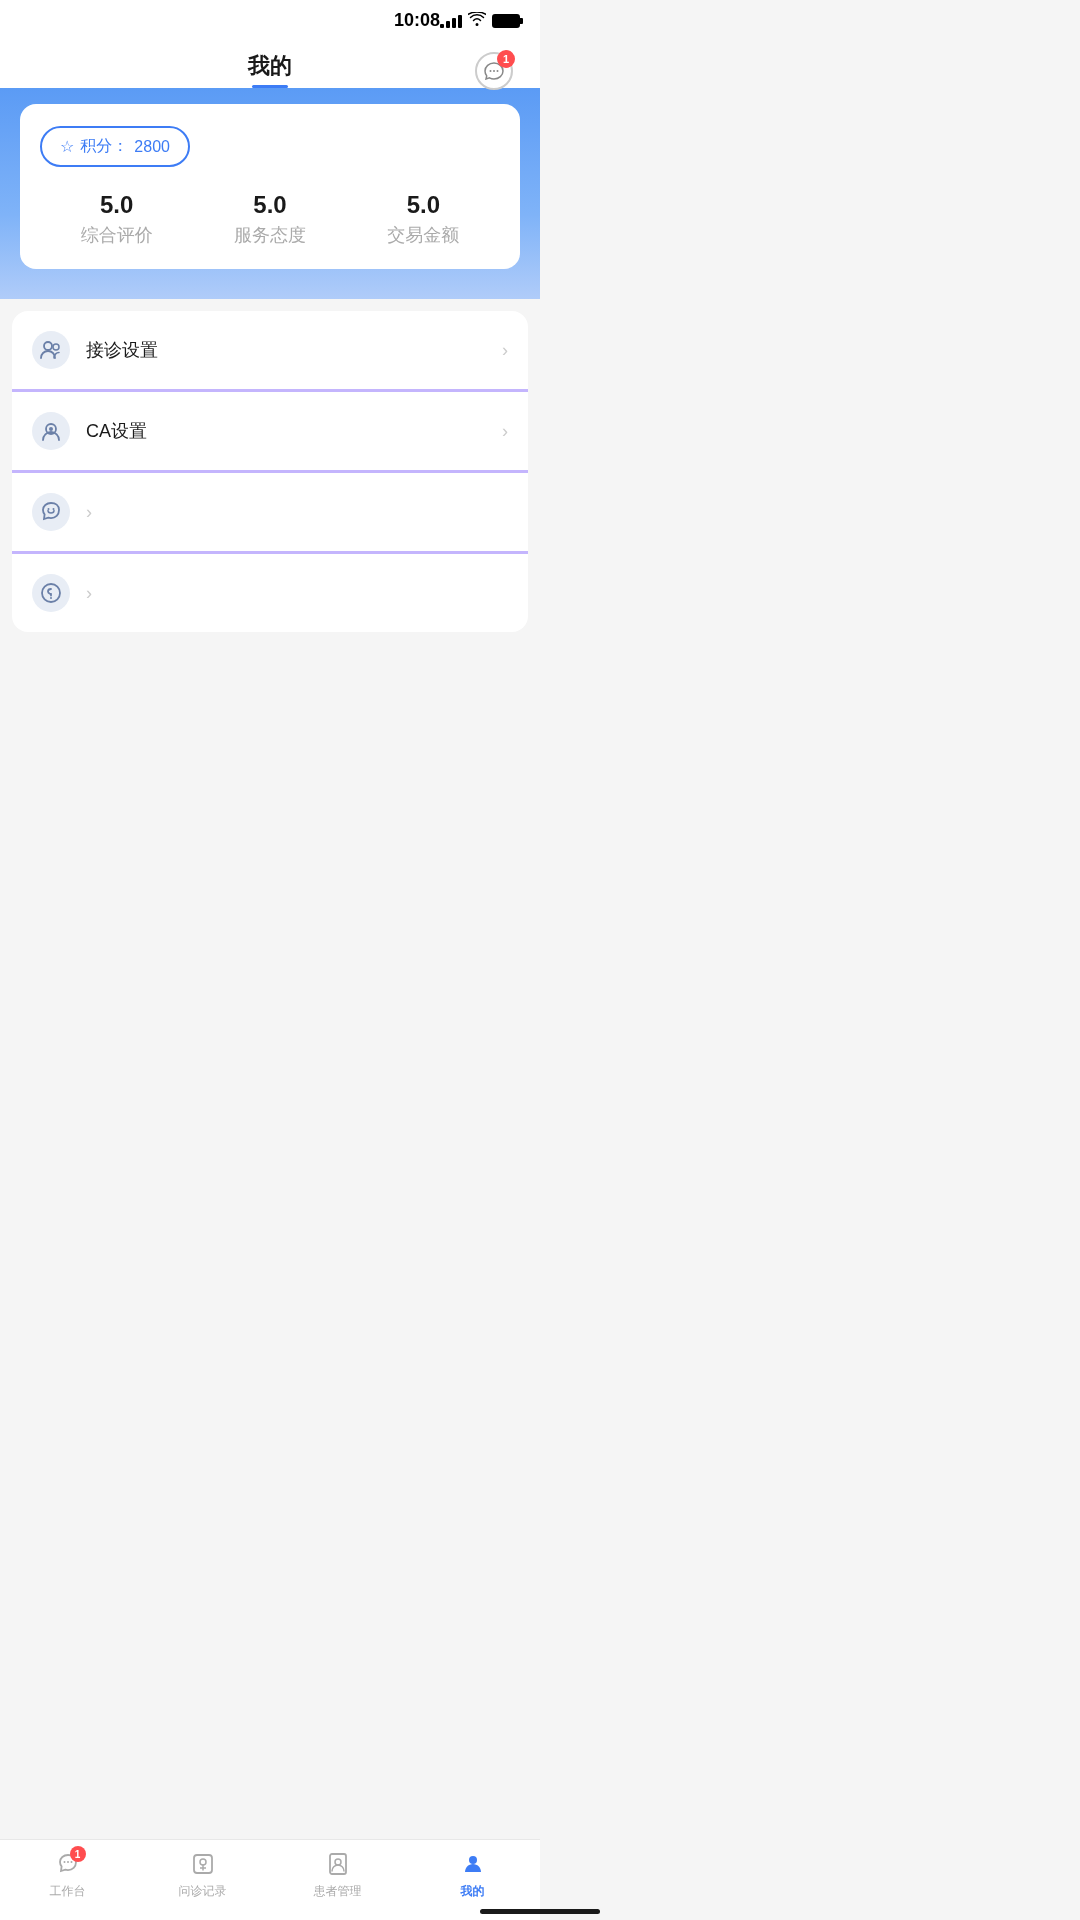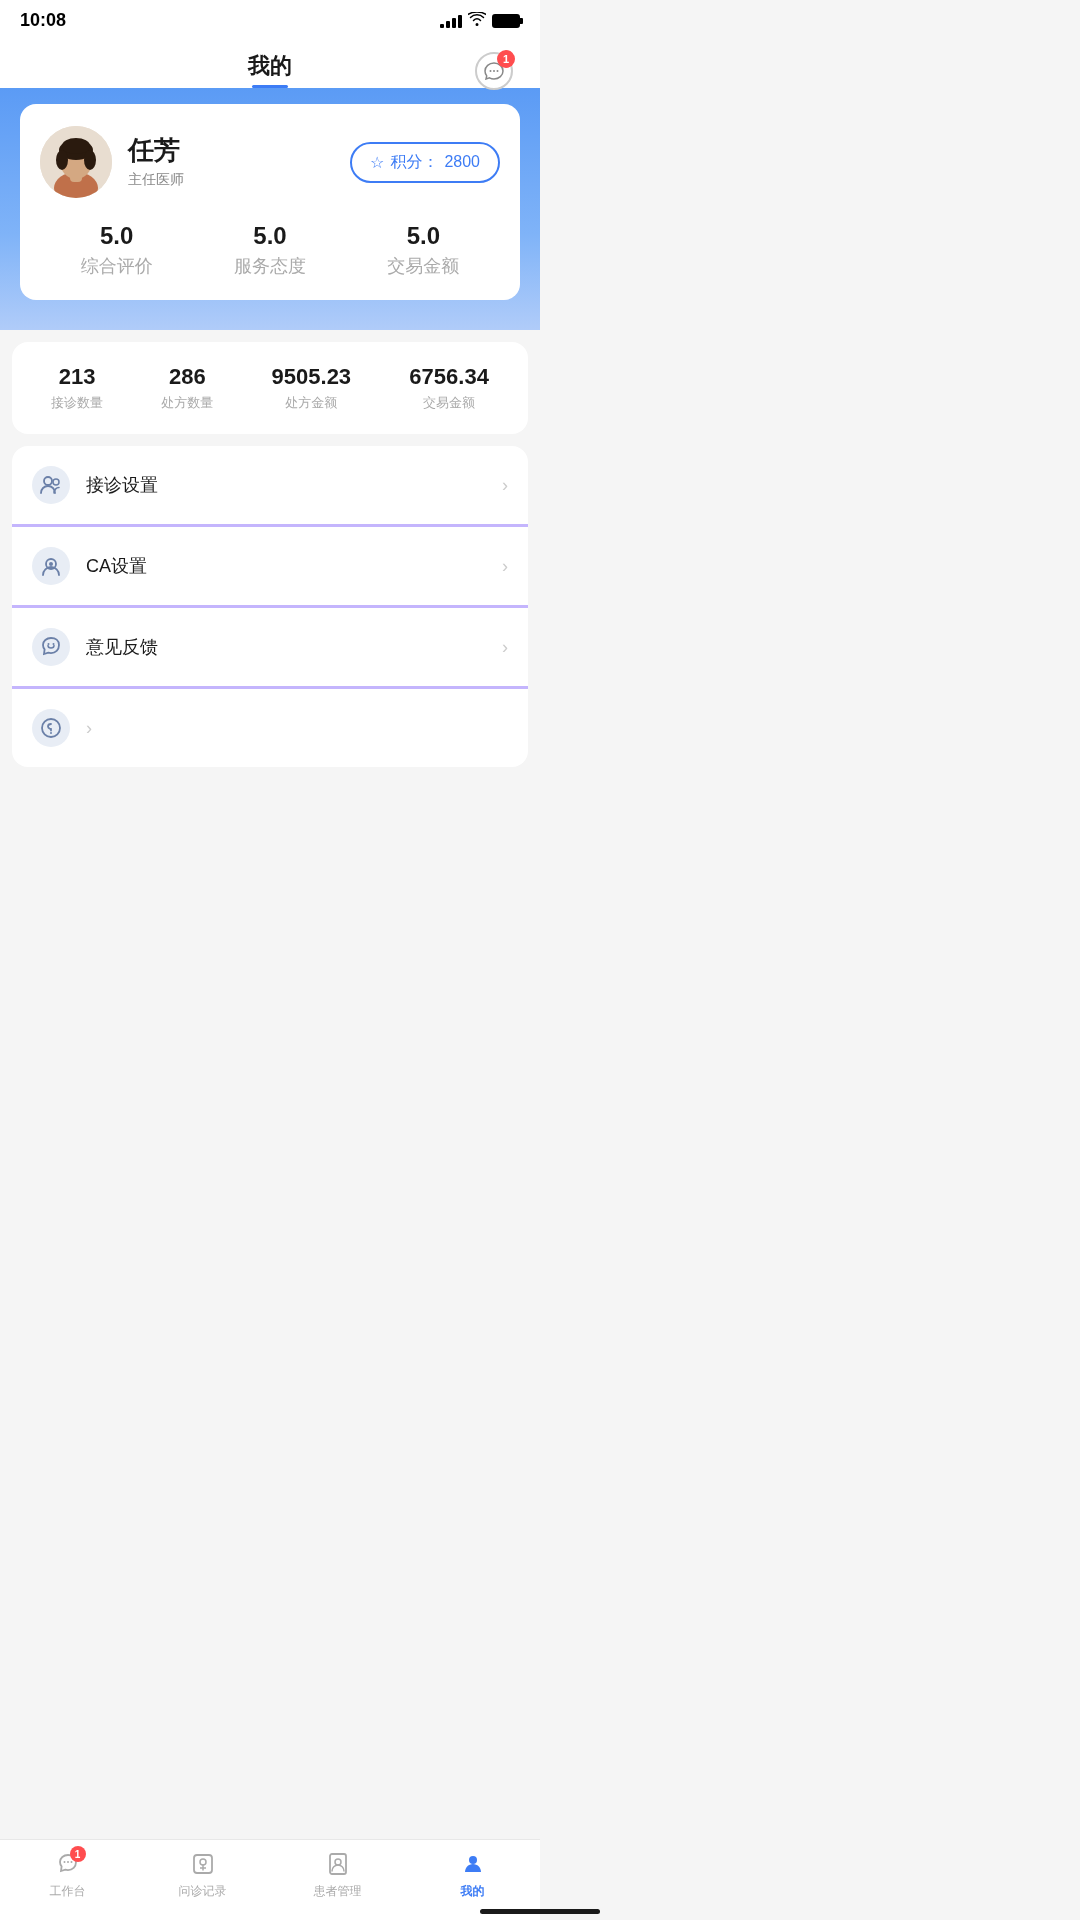--- a/index.html
+++ b/index.html
@@ -9,21 +9,21 @@
       min-height: 960px;
       background: #f5f5f5;
       font-family: -apple-system, "PingFang SC", "Helvetica Neue", sans-serif;
       position: relative;
       overflow-x: hidden;
     }
 
     
     .status-bar {
       display: flex;
-      justify-content: space-between;
+      justify-content: flex-end;
       align-items: center;
       padding: 10px 20px 6px;
       background: #fff;
     }
     .status-time {
       font-size: 18px;
       font-weight: 600;
       color: #000;
     }
     .status-icons {
@@ -382,43 +382,20 @@
     </div>
   </div>
 </div>
 
 <div class="content-scroll">
 
   <div class="blue-bg">
 
     <div class="profile-card">
       <div class="profile-top">
-        <div class="profile-info">
-
-          <div class="avatar">
-            <svg class="avatar-svg" viewBox="0 0 72 72" xmlns="http://www.w3.org/2000/svg">
-              <rect width="72" height="72" fill="#e8ddd0"></rect>
-
-              <ellipse cx="36" cy="62" rx="22" ry="16" fill="#c0704a"></ellipse>
-
-              <rect x="30" y="46" width="12" height="10" rx="4" fill="#d4a882"></rect>
-
-              <ellipse cx="36" cy="36" rx="16" ry="17" fill="#d4a882"></ellipse>
-
-              <ellipse cx="36" cy="24" rx="17" ry="10" fill="#2a1a0e"></ellipse>
-              <ellipse cx="22" cy="34" rx="6" ry="10" fill="#2a1a0e"></ellipse>
-              <ellipse cx="50" cy="34" rx="6" ry="10" fill="#2a1a0e"></ellipse>
-              <ellipse cx="36" cy="20" rx="14" ry="8" fill="#2a1a0e"></ellipse>
-            </svg>
-          </div>
-          <div>
-            <div class="profile-name">任芳</div>
-            <div class="profile-role">主任医师</div>
-          </div>
-        </div>
         <div class="points-btn">
           <span class="points-star">☆</span>
           <span>积分：</span>
           <span>2800</span>
         </div>
       </div>
 
       <div class="ratings-row">
         <div class="rating-item">
           <div class="value">5.0</div>
@@ -429,38 +406,20 @@
           <div class="label">服务态度</div>
         </div>
         <div class="rating-item">
           <div class="value">5.0</div>
           <div class="label">交易金额</div>
         </div>
       </div>
     </div>
   </div>
 
-  <div class="stats-card">
-    <div class="stat-item">
-      <div class="stat-value">213</div>
-      <div class="stat-label">接诊数量</div>
-    </div>
-    <div class="stat-item">
-      <div class="stat-value">286</div>
-      <div class="stat-label">处方数量</div>
-    </div>
-    <div class="stat-item">
-      <div class="stat-value">9505.23</div>
-      <div class="stat-label">处方金额</div>
-    </div>
-    <div class="stat-item">
-      <div class="stat-value">6756.34</div>
-      <div class="stat-label">交易金额</div>
-    </div>
-  </div>
 
   <div class="menu-section">
 
     <div class="menu-item">
       <div class="menu-icon-wrap">
         <svg width="22" height="20" viewBox="0 0 22 20" fill="none">
           <circle cx="8" cy="6" r="4" stroke="#6b80a8" stroke-width="1.8"></circle>
           <path d="M1 18c0-4 3.1-7 7-7s7 3 7 7" stroke="#6b80a8" stroke-width="1.8" stroke-linecap="round"></path>
           <circle cx="16" cy="7" r="3" stroke="#6b80a8" stroke-width="1.5"></circle>
           <path d="M14 18c0-3 2.2-5.5 5-5.5" stroke="#6b80a8" stroke-width="1.5" stroke-linecap="round"></path>
@@ -484,21 +443,20 @@
 
     <div class="menu-item">
       <div class="menu-icon-wrap">
         <svg width="22" height="22" viewBox="0 0 22 22" fill="none">
           <path d="M11 2C6.5 2 3 5.1 3 9c0 1.7.6 3.2 1.6 4.4L4 18l4.2-1.3C9.3 17 10.1 17.1 11 17.1c4.5 0 8-3.1 8-8.1S15.5 2 11 2z" stroke="#6b80a8" stroke-width="1.8" fill="none"></path>
           <path d="M8 9.5c0 1.5 1.3 2.5 3 2.5s3-1 3-2.5" stroke="#6b80a8" stroke-width="1.5" stroke-linecap="round"></path>
           <circle cx="8.5" cy="8" r="1" fill="#6b80a8"></circle>
           <circle cx="13.5" cy="8" r="1" fill="#6b80a8"></circle>
         </svg>
       </div>
-      <span class="menu-label">意见反馈</span>
       <span class="menu-arrow">›</span>
     </div>
 
     <div class="menu-item">
       <div class="menu-icon-wrap">
         <svg width="22" height="22" viewBox="0 0 22 22" fill="none">
           <circle cx="11" cy="11" r="9" stroke="#6b80a8" stroke-width="1.8"></circle>
           <path d="M11 7c-1.7 0-3 1.1-3 2.5 0 1 .7 1.8 1.7 2.2L11 12v1.5" stroke="#6b80a8" stroke-width="1.8" stroke-linecap="round"></path>
           <circle cx="11" cy="16" r="1" fill="#6b80a8"></circle>
         </svg>

